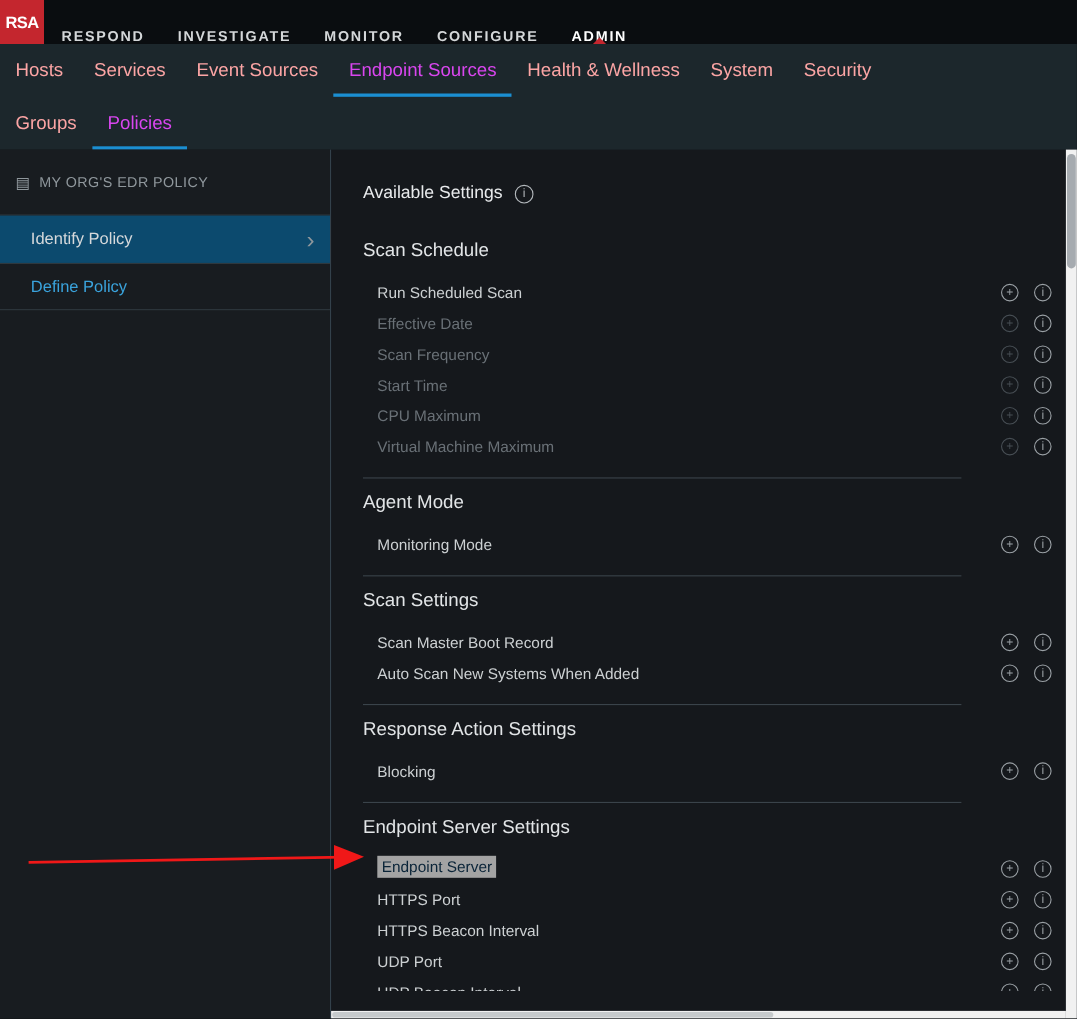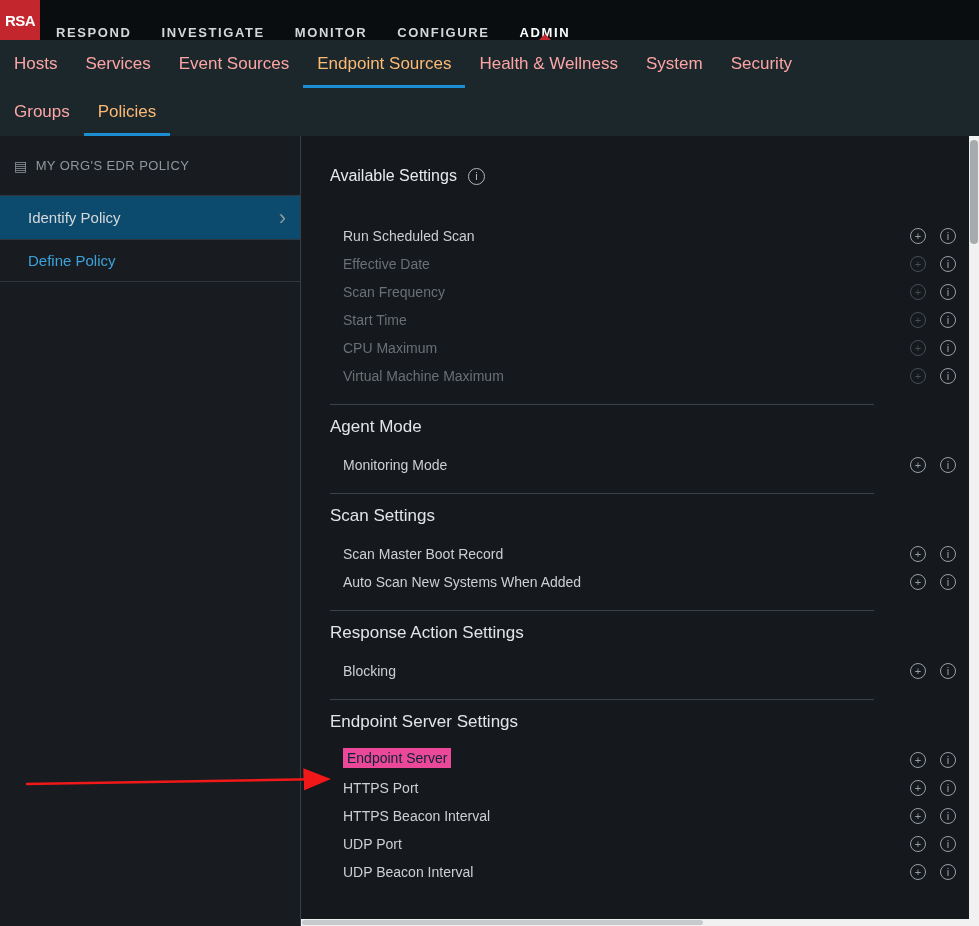--- a/index.html
+++ b/index.html
@@ -36,21 +36,21 @@
   }
 
   
   .subnav { background: #1c272c; }
   .subnav-row { display: flex; align-items: stretch; height: 48px; }
   .subnav-item {
     display: flex; align-items: center; padding: 0 14px;
     font-size: 17px; color: #fca5a5; cursor: pointer;
     border-bottom: 3px solid transparent; padding-top: 3px;
   }
-  .subnav-item.active { color: #fdba74; border-bottom-color: #1b8fd2; }
+  .subnav-item.active { color: #d946ef; border-bottom-color: #1b8fd2; }
 
   
   .page-body { display: flex; height: 790px; position: relative; }
 
   .sidebar {
     width: 301px; flex: 0 0 301px; background: #181c20;
     border-right: 1px solid #33414b; height: 100%;
   }
   .sidebar-header {
     height: 60px; display: flex; align-items: center; gap: 8px;
@@ -89,21 +89,21 @@
   .setting-row {
     width: 626px; height: 28px;
     display: flex; align-items: flex-end; justify-content: space-between;
     padding-left: 13px;
   }
   .setting-label { font-size: 14px; color: #ccd0d2; }
   .setting-row.disabled .setting-label { color: #697076; }
   .setting-row.disabled .plus { color: #474e54; }
   .row-icons { display: flex; align-items: center; gap: 14px; }
   .highlight {
-    background: #ec4899; color: #0a2438; padding: 2px 4px;
+    background: #a3a3a3; color: #0a2438; padding: 2px 4px;
   }
   .divider { width: 544px; border-top: 1px solid #3a434a; margin-top: 20px; }
 
   
   .v-scrollbar {
     position: absolute; top: 136px; right: 0; width: 10px; bottom: 0;
     background: #f1f1f1;
   }
   .v-thumb {
     position: absolute; top: 4px; left: 1px; width: 8px; height: 104px;
@@ -175,20 +175,21 @@
       </div>
     </aside>
 
     <main class="content">
       <div class="page-title-row">
         <h1 class="page-title">Available Settings</h1>
         <span class="circle-icon title-info">i</span>
       </div>
 
       <section class="section first">
+        <h2 class="section-title">Scan Schedule</h2>
         <div class="rows">
           <div class="setting-row">
             <span class="setting-label">Run Scheduled Scan</span>
             <span class="row-icons">
               <span class="circle-icon plus">+</span>
               <span class="circle-icon info">i</span>
             </span>
           </div>
           <div class="setting-row disabled">
             <span class="setting-label">Effective Date</span>

